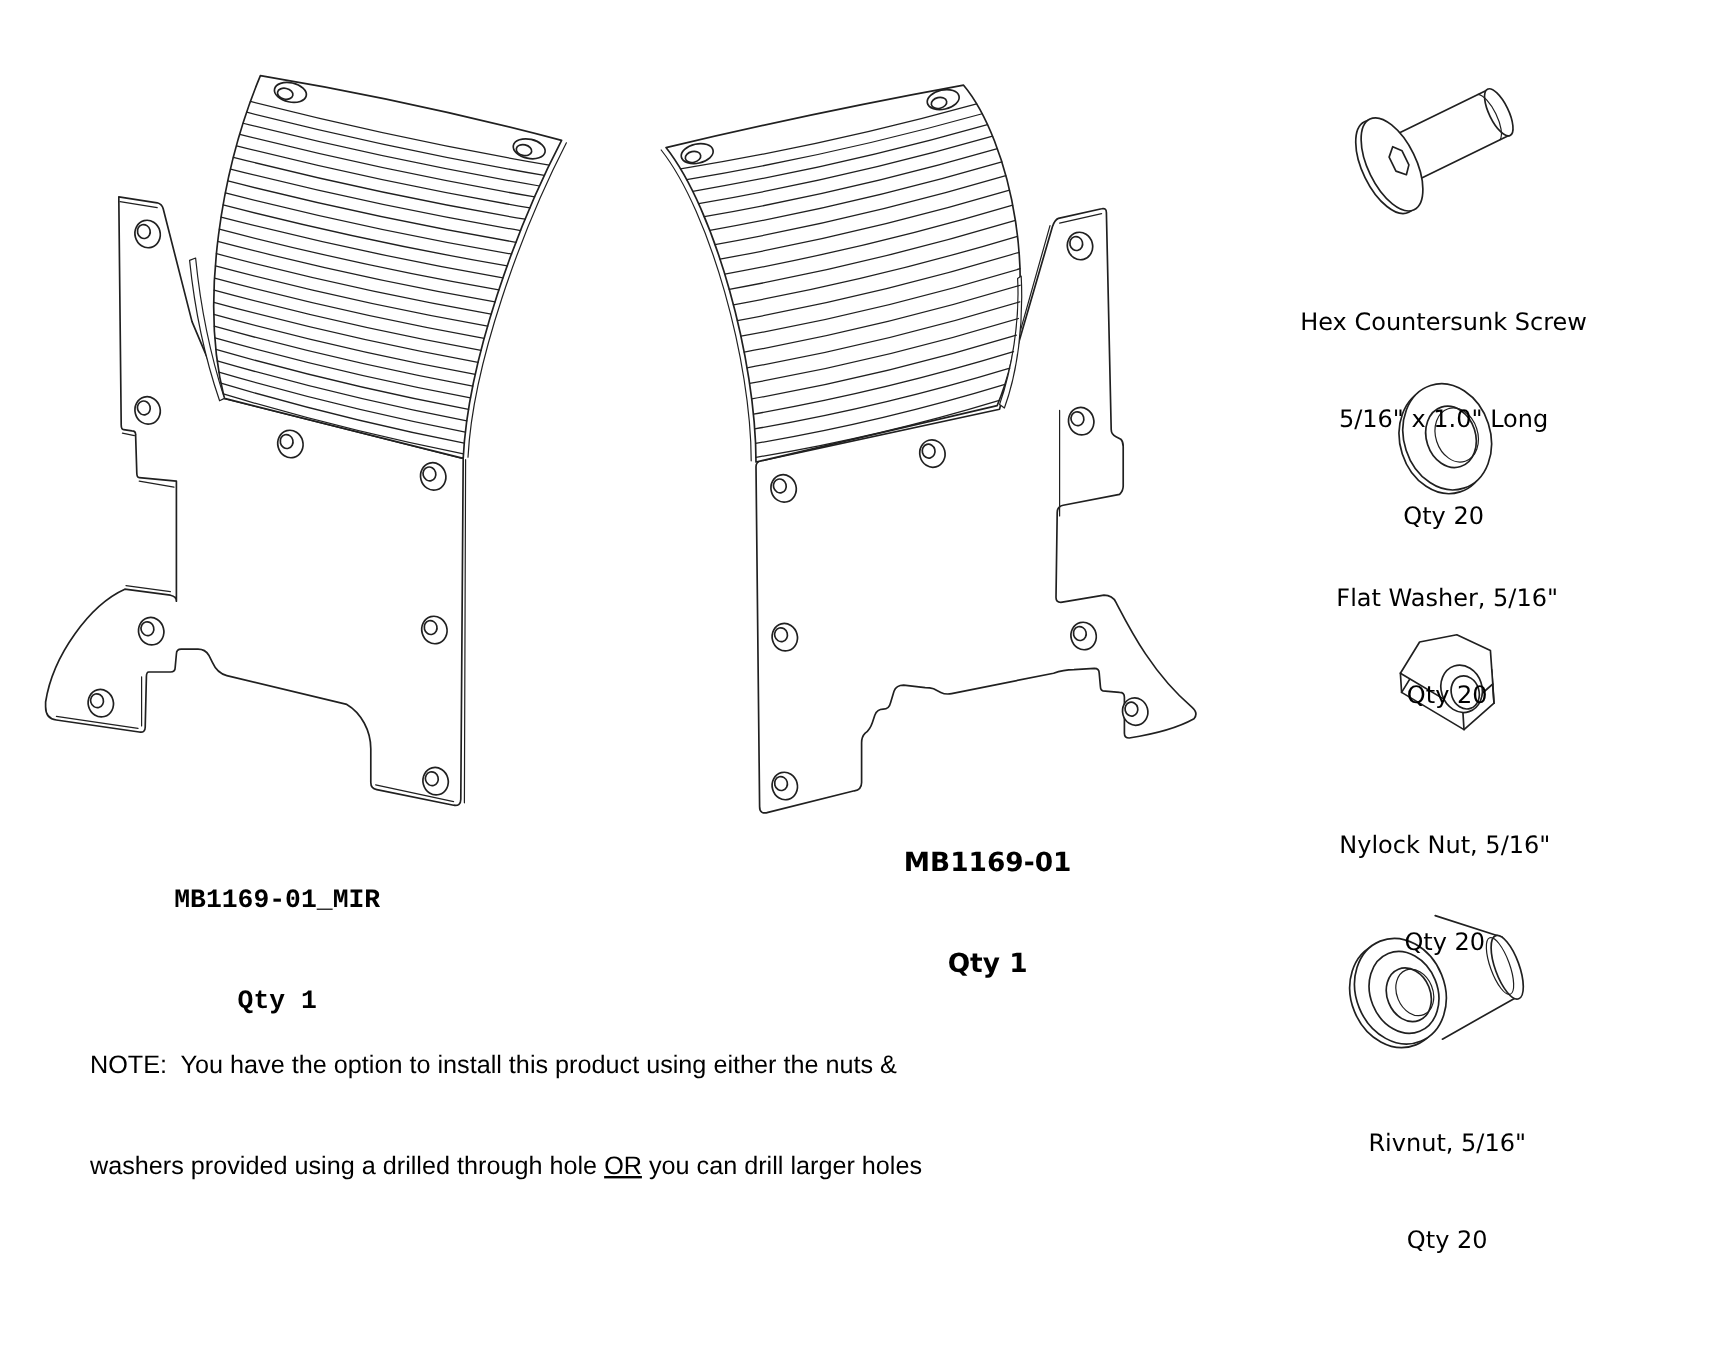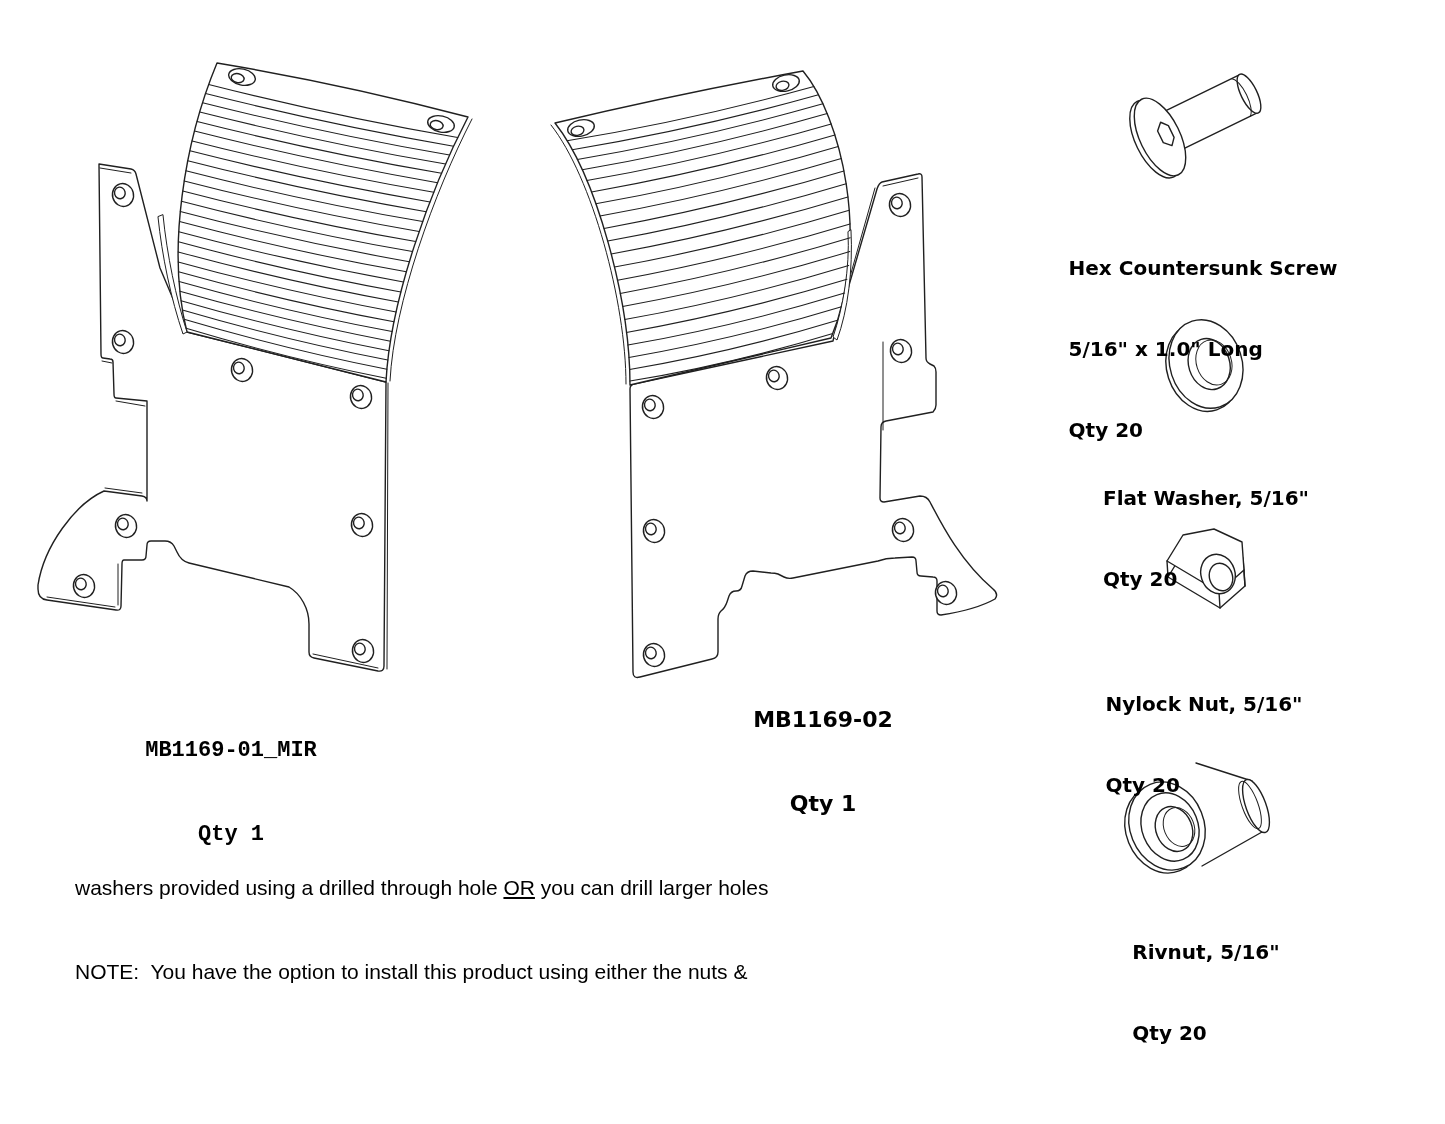--- a/index.html
+++ b/index.html
@@ -6,21 +6,21 @@
   .canvas{position:relative;width:1445px;height:1124px;background:var(--bg,#fff);overflow:hidden;
           font-family:"DejaVu Sans",sans-serif;color:var(--text,#000);}
   .canvas svg{position:absolute;left:0;top:0;}
   svg path, svg ellipse, svg line, svg polygon{fill:none;stroke:var(--line,#202020);stroke-width:1.4;
           stroke-linejoin:round;stroke-linecap:round;}
   svg .filled{fill:#fff;}
   svg .thin{stroke-width:1;}
   g[data-name$="ribs"] path{stroke-width:1.05;}
   .part-label{position:absolute;transform:translateX(-50%);text-align:center;font-weight:bold;
           font-size:22px;line-height:28px;white-space:pre;}
-  .hw-label{position:absolute;transform:translateX(-50%);text-align:left;font-weight:bold;
+  .hw-label{position:absolute;transform:translateX(-50%);text-align:center;font-weight:normal;
           font-size:20px;line-height:27px;white-space:pre;}
   .note{position:absolute;font-family:"Liberation Sans",sans-serif;font-size:21px;line-height:28px;
           white-space:pre-wrap;}
   .u{text-decoration:underline;}
 </style>
 </head>
 <body>
 
 <div class="canvas" data-name="parts-diagram-page" style="--line: #202020; --bg: #ffffff; --text: #000000;">
 
@@ -231,21 +231,21 @@
       <ellipse class="thin" cx="1179" cy="827" rx="15" ry="20" transform="rotate(-22 1179 827)"></ellipse>
     </g>
   </svg>
 
   <div class="part-label" style="left:231px;top:681px;font-family:Liberation Mono, monospace;" data-name="label-bracket-mir">
     <div data-name="part-number">MB1169-01_MIR</div>
     <div data-name="part-qty">Qty 1</div>
   </div>
 
   <div class="part-label" style="left:823px;top:650px;" data-name="label-bracket">
-    <div data-name="part-number">MB1169-02</div>
+    <div data-name="part-number">MB1169-01</div>
     <div data-name="part-qty">Qty 1</div>
   </div>
 
   <div class="hw-label" style="left:1203px;top:201px;" data-name="label-hex-screw">
     <div data-name="hw-name">Hex Countersunk Screw</div>
     <div data-name="hw-size">5/16" x 1.0" Long</div>
     <div data-name="hw-qty">Qty 20</div>
   </div>
 
   <div class="hw-label" style="left:1206px;top:431px;" data-name="label-flat-washer">
@@ -257,18 +257,18 @@
     <div data-name="hw-name">Nylock Nut, 5/16"</div>
     <div data-name="hw-qty">Qty 20</div>
   </div>
 
   <div class="hw-label" style="left:1206px;top:885px;" data-name="label-rivnut">
     <div data-name="hw-name">Rivnut, 5/16"</div>
     <div data-name="hw-qty">Qty 20</div>
   </div>
 
   <div class="note" style="left:75px;top:818px;width:800px;" data-name="installation-note">
+    <div data-name="note-line-1"><span data-name="note-text">NOTE:  You have the option to install this product using either the nuts &amp;</span></div>
     <div data-name="note-line-2"><span data-name="note-text">washers provided using a drilled through hole </span><span class="u" data-name="note-or-underlined">OR</span><span data-name="note-text"> you can drill larger holes</span></div>
-    <div data-name="note-line-1"><span data-name="note-text">NOTE:  You have the option to install this product using either the nuts &amp;</span></div>
   </div>
 
 
 </div>
 
 </body></html>

